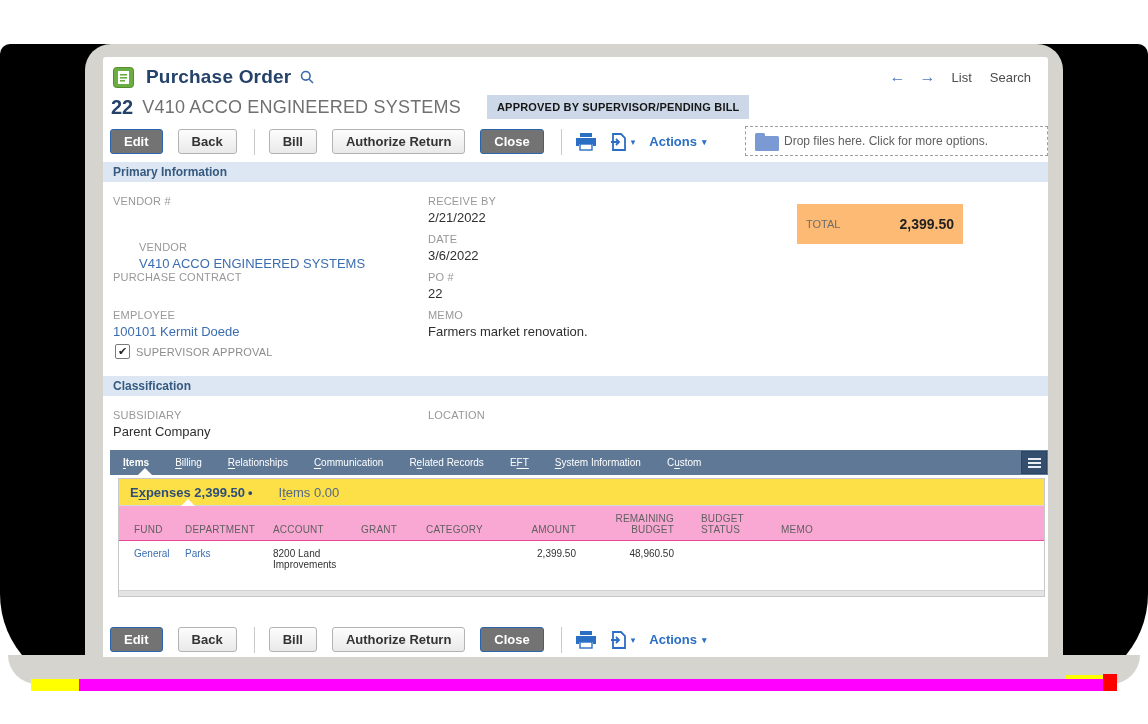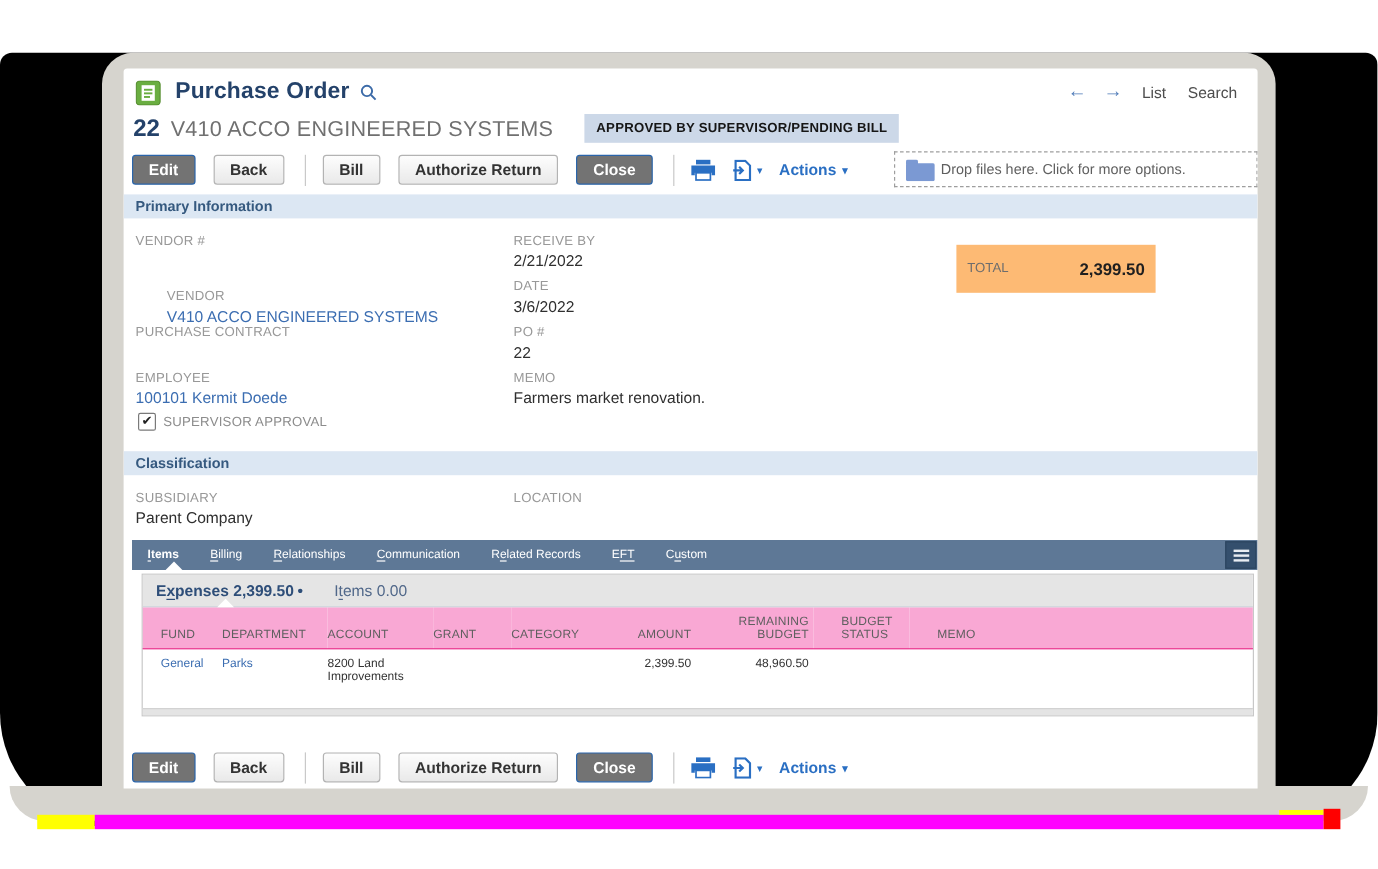--- a/index.html
+++ b/index.html
@@ -81,21 +81,21 @@
   .tab.active{font-weight:bold;}
   .notch{position:absolute;bottom:0;left:28px;width:0;height:0;border-left:7px solid transparent;
          border-right:7px solid transparent;border-bottom:7px solid #fff;}
   .tab-spacer{flex:1;}
   .tab-menu{width:24px;height:21px;background:#344f6d;border:1px solid #2c4560;margin-right:1px;
             display:flex;flex-direction:column;justify-content:center;align-items:center;gap:2px;cursor:pointer;}
   .tab-menu i{display:block;width:13px;height:2px;background:#e8edf3;}
   
   .box{position:absolute;left:15px;top:421px;width:927px;height:119px;border:1px solid #c8c8c8;
        box-sizing:border-box;background:#fff;}
-  .subtab-row{position:relative;height:26px;background:#e5e5e5;border-bottom:1px solid #d3d8de;
+  .subtab-row{position:relative;height:26px;background:#fde047;border-bottom:1px solid #d3d8de;
               display:flex;align-items:center;}
   .subtab{font-size:13px;margin-left:11px;cursor:pointer;white-space:nowrap;}
   .subtab u{text-underline-offset:2px;}
   .subtab.active{font-weight:bold;color:#2e4e79;}
   .subtab.inactive{color:#51688a;margin-left:26px;}
   .subtab .bullet{margin-left:3px;}
   .subnotch{position:absolute;bottom:-1px;left:62px;width:0;height:0;border-left:7px solid transparent;
             border-right:7px solid transparent;border-bottom:7px solid #fff;}
   table.items{border-collapse:collapse;width:100%;table-layout:fixed;}
   table.items th{background:#f9a8d4;border-bottom:1px solid #ec4899;font-size:10px;font-weight:normal;
@@ -255,20 +255,23 @@
         <span><span></span><u>R</u><span>elationships</span></span>
       </span>
     <span class="tab">
         <span><span></span><u>C</u><span>ommunication</span></span>
       </span>
     <span class="tab">
         <span><span>R</span><u>e</u><span>lated Records</span></span>
       </span>
     <span class="tab">
         <span><span>E</span><u>FT</u><span></span></span>
+      </span>
+    <span class="tab">
+        <span><span></span><u>S</u><span>ystem Information</span></span>
       </span>
     <span class="tab">
         <span><span>C</span><u>u</u><span>stom</span></span>
       </span>
     <span class="tab-spacer"></span>
     <span class="tab-menu">
         <i></i>
         <i></i>
         <i></i>
       </span>

